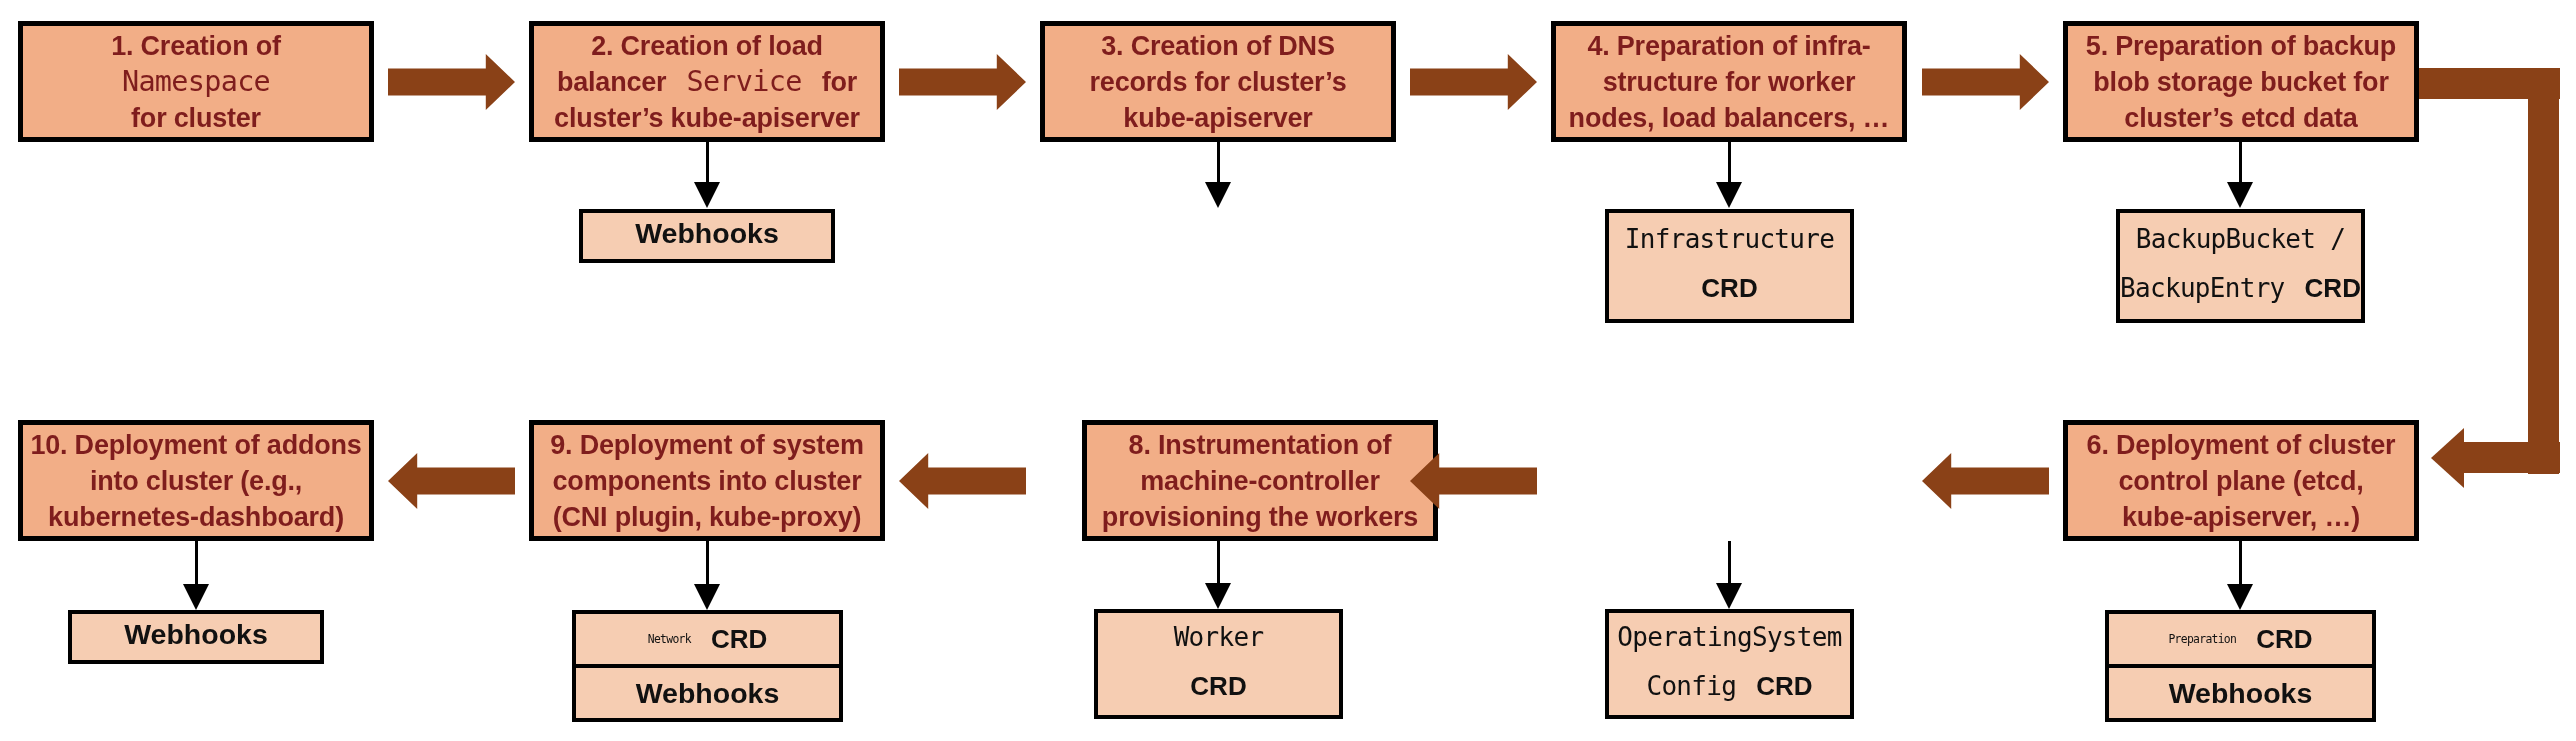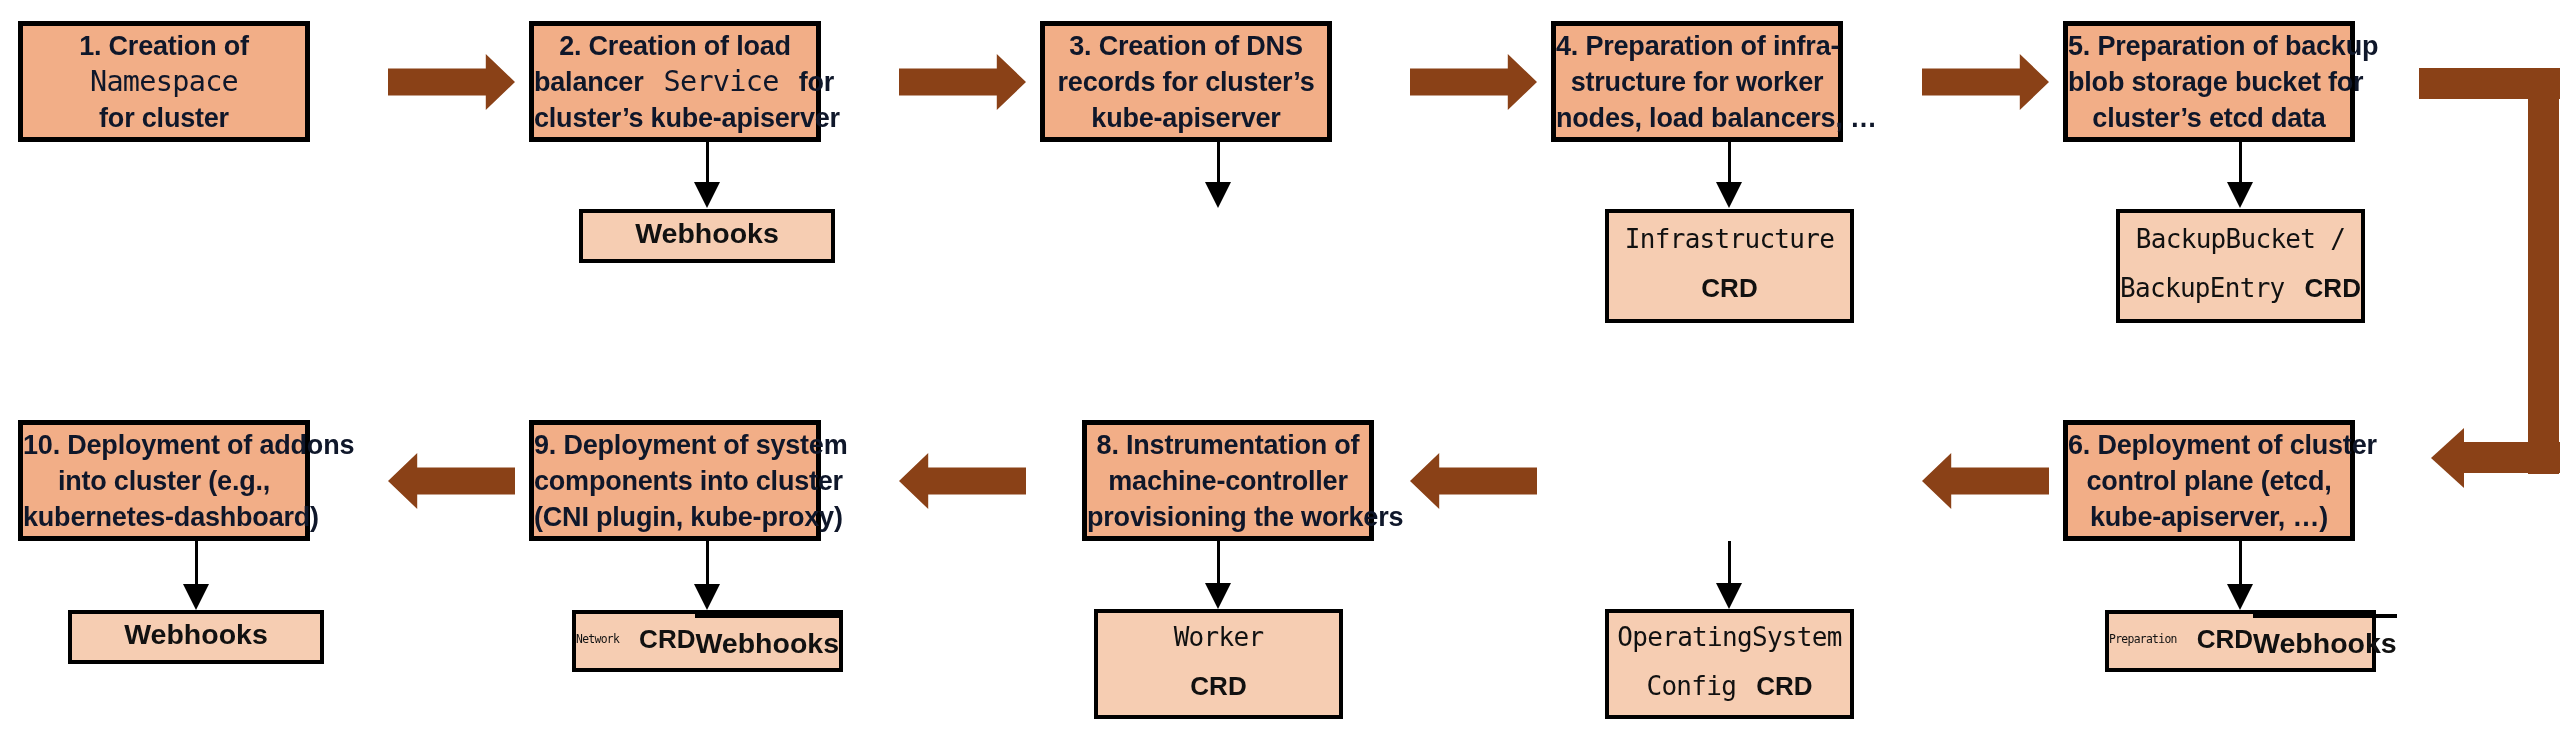--- a/index.html
+++ b/index.html
@@ -5,25 +5,25 @@
   html,body{margin:0;padding:0;background:#ffffff;}
   .canvas{
     position:relative;
     width:2576px;height:742px;
     background:#ffffff;
     font-family:"Liberation Sans",sans-serif;
     overflow:hidden;
   }
   
   .box{
-    position:absolute;width:292px;height:121px;
+    position:absolute;width:356px;height:121px;
     background:#F2AE87;border:5.7px solid #000;box-sizing:border-box;
-    display:flex;flex-direction:column;justify-content:center;
+    display:flex;flex-direction:column;justify-content:center;align-items:center;
     text-align:center;font-weight:bold;font-size:27px;line-height:36px;
-    letter-spacing:-0.2px;color:#0f172a;
+    letter-spacing:-0.2px;color:#7f1d1d;
   }
   .bl{white-space:nowrap;}
   .seg{display:inline-block;}
   .gap{margin-left:20px;}
   .mono{
     font-family:"DejaVu Sans Mono","Liberation Mono",monospace;
     font-weight:normal;letter-spacing:-0.7px;
   }
   .box .mono{font-size:28.5px;}
   
@@ -34,21 +34,21 @@
   }
   .sub .bl{line-height:44px;}
   .sub .mono{font-size:26px;}
   .tall{width:249px;height:114px;}
   .single{width:256px;height:54px;}
   .crd{font-weight:bold;font-size:26px;font-family:"Liberation Sans",sans-serif;}
   .wh{font-weight:bold;font-size:28.5px;}
   
   .stack{
     position:absolute;width:271px;background:#F6CDB2;border:4.3px solid #000;box-sizing:border-box;
-    display:flex;flex-direction:row;color:#111;
+    display:flex;flex-direction:column;color:#111;
   }
   .cell{
     height:50px;display:flex;justify-content:center;align-items:center;text-align:center;
     white-space:nowrap;
   }
   .cell + .cell{border-top:4.3px solid #000;}
   
   .harrow{position:absolute;width:127px;height:56px;background:#8A4117;}
   .right{clip-path:polygon(0 26%,77% 26%,77% 0,100% 50%,77% 100%,77% 74%,0 74%);}
   .left{clip-path:polygon(100% 26%,23% 26%,23% 0,0 50%,23% 100%,23% 74%,100% 74%);}

